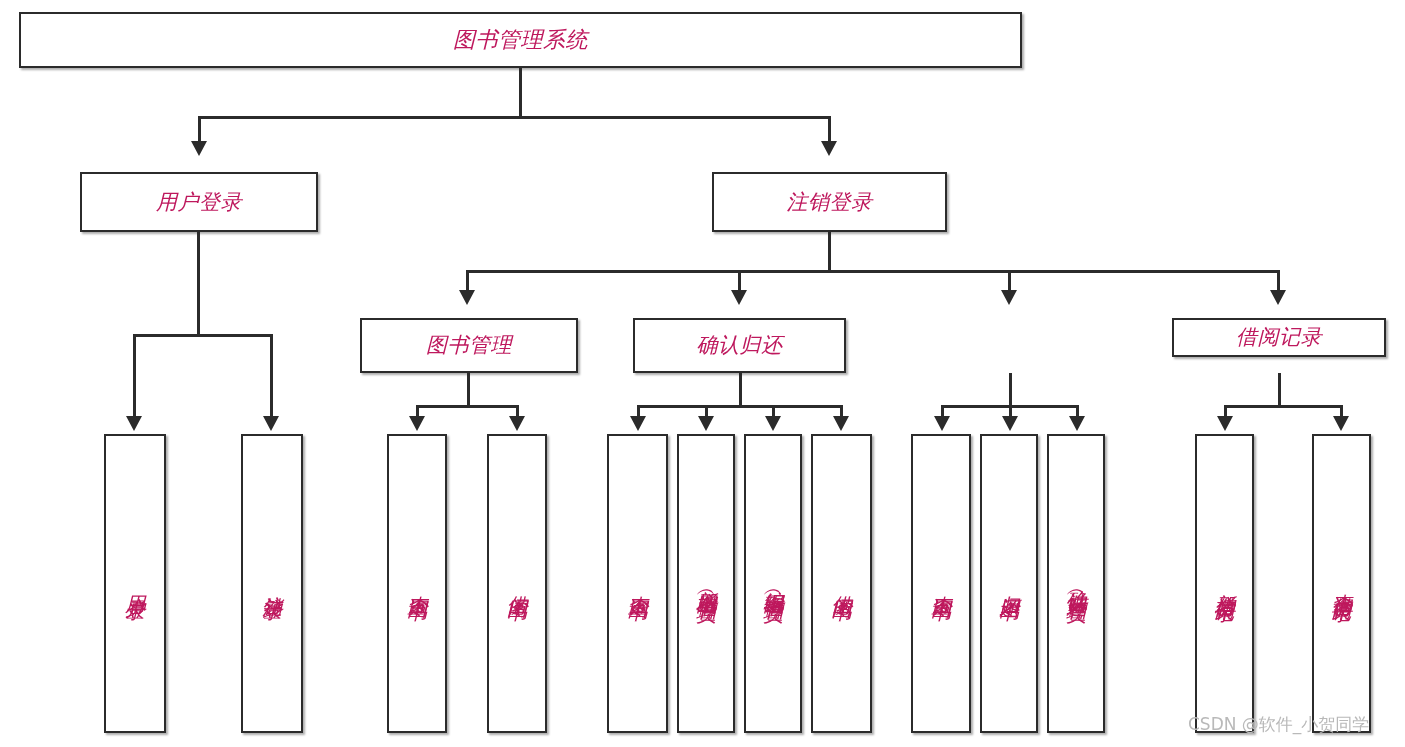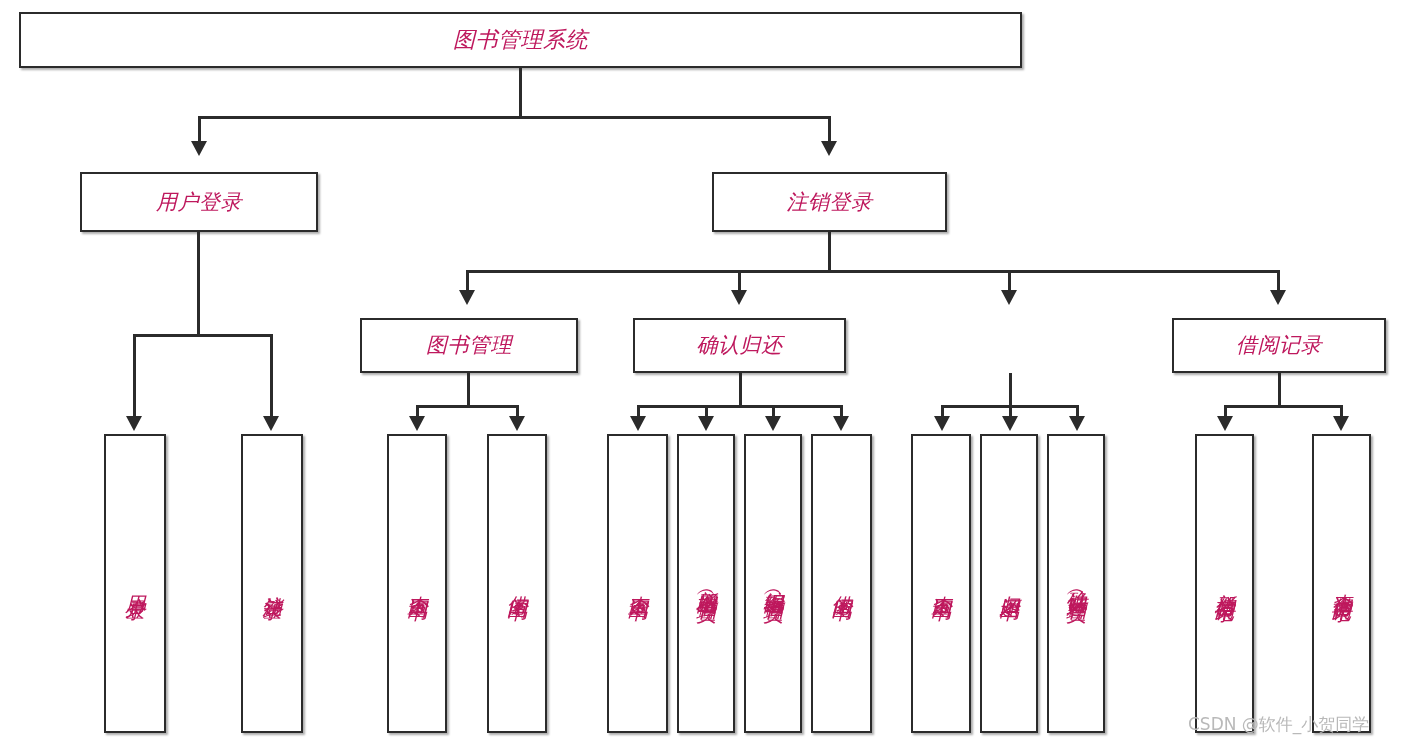--- a/index.html
+++ b/index.html
@@ -126,21 +126,21 @@
   <div class="arrow" style="left:1001px; top:290px;"></div>
   <div class="vline" style="left:1277px; top:270px; height:22px;"></div>
   <div class="arrow" style="left:1270px; top:290px;"></div>
 
   <div class="node horiz" style="left:360px; top:318px; width:218px; height:55px;">
     <span class="lbl">图书管理</span>
   </div>
   <div class="node horiz" style="left:633px; top:318px; width:213px; height:55px;">
     <span class="lbl">确认归还</span>
   </div>
-  <div class="node horiz" style="left:1172px; top:318px; width:214px; height:55px;">
+  <div class="node horiz" style="left:1172px; top:318px; width:214px; height:39px;">
     <span class="lbl">借阅记录</span>
   </div>
 
   <div class="vline" style="left:467px; top:373px; height:34px;"></div>
   <div class="hline" style="left:416px; top:405px; width:103px;"></div>
   <div class="vline" style="left:416px; top:405px; height:13px;"></div>
   <div class="arrow" style="left:409px; top:416px;"></div>
   <div class="vline" style="left:516px; top:405px; height:13px;"></div>
   <div class="arrow" style="left:509px; top:416px;"></div>
 

